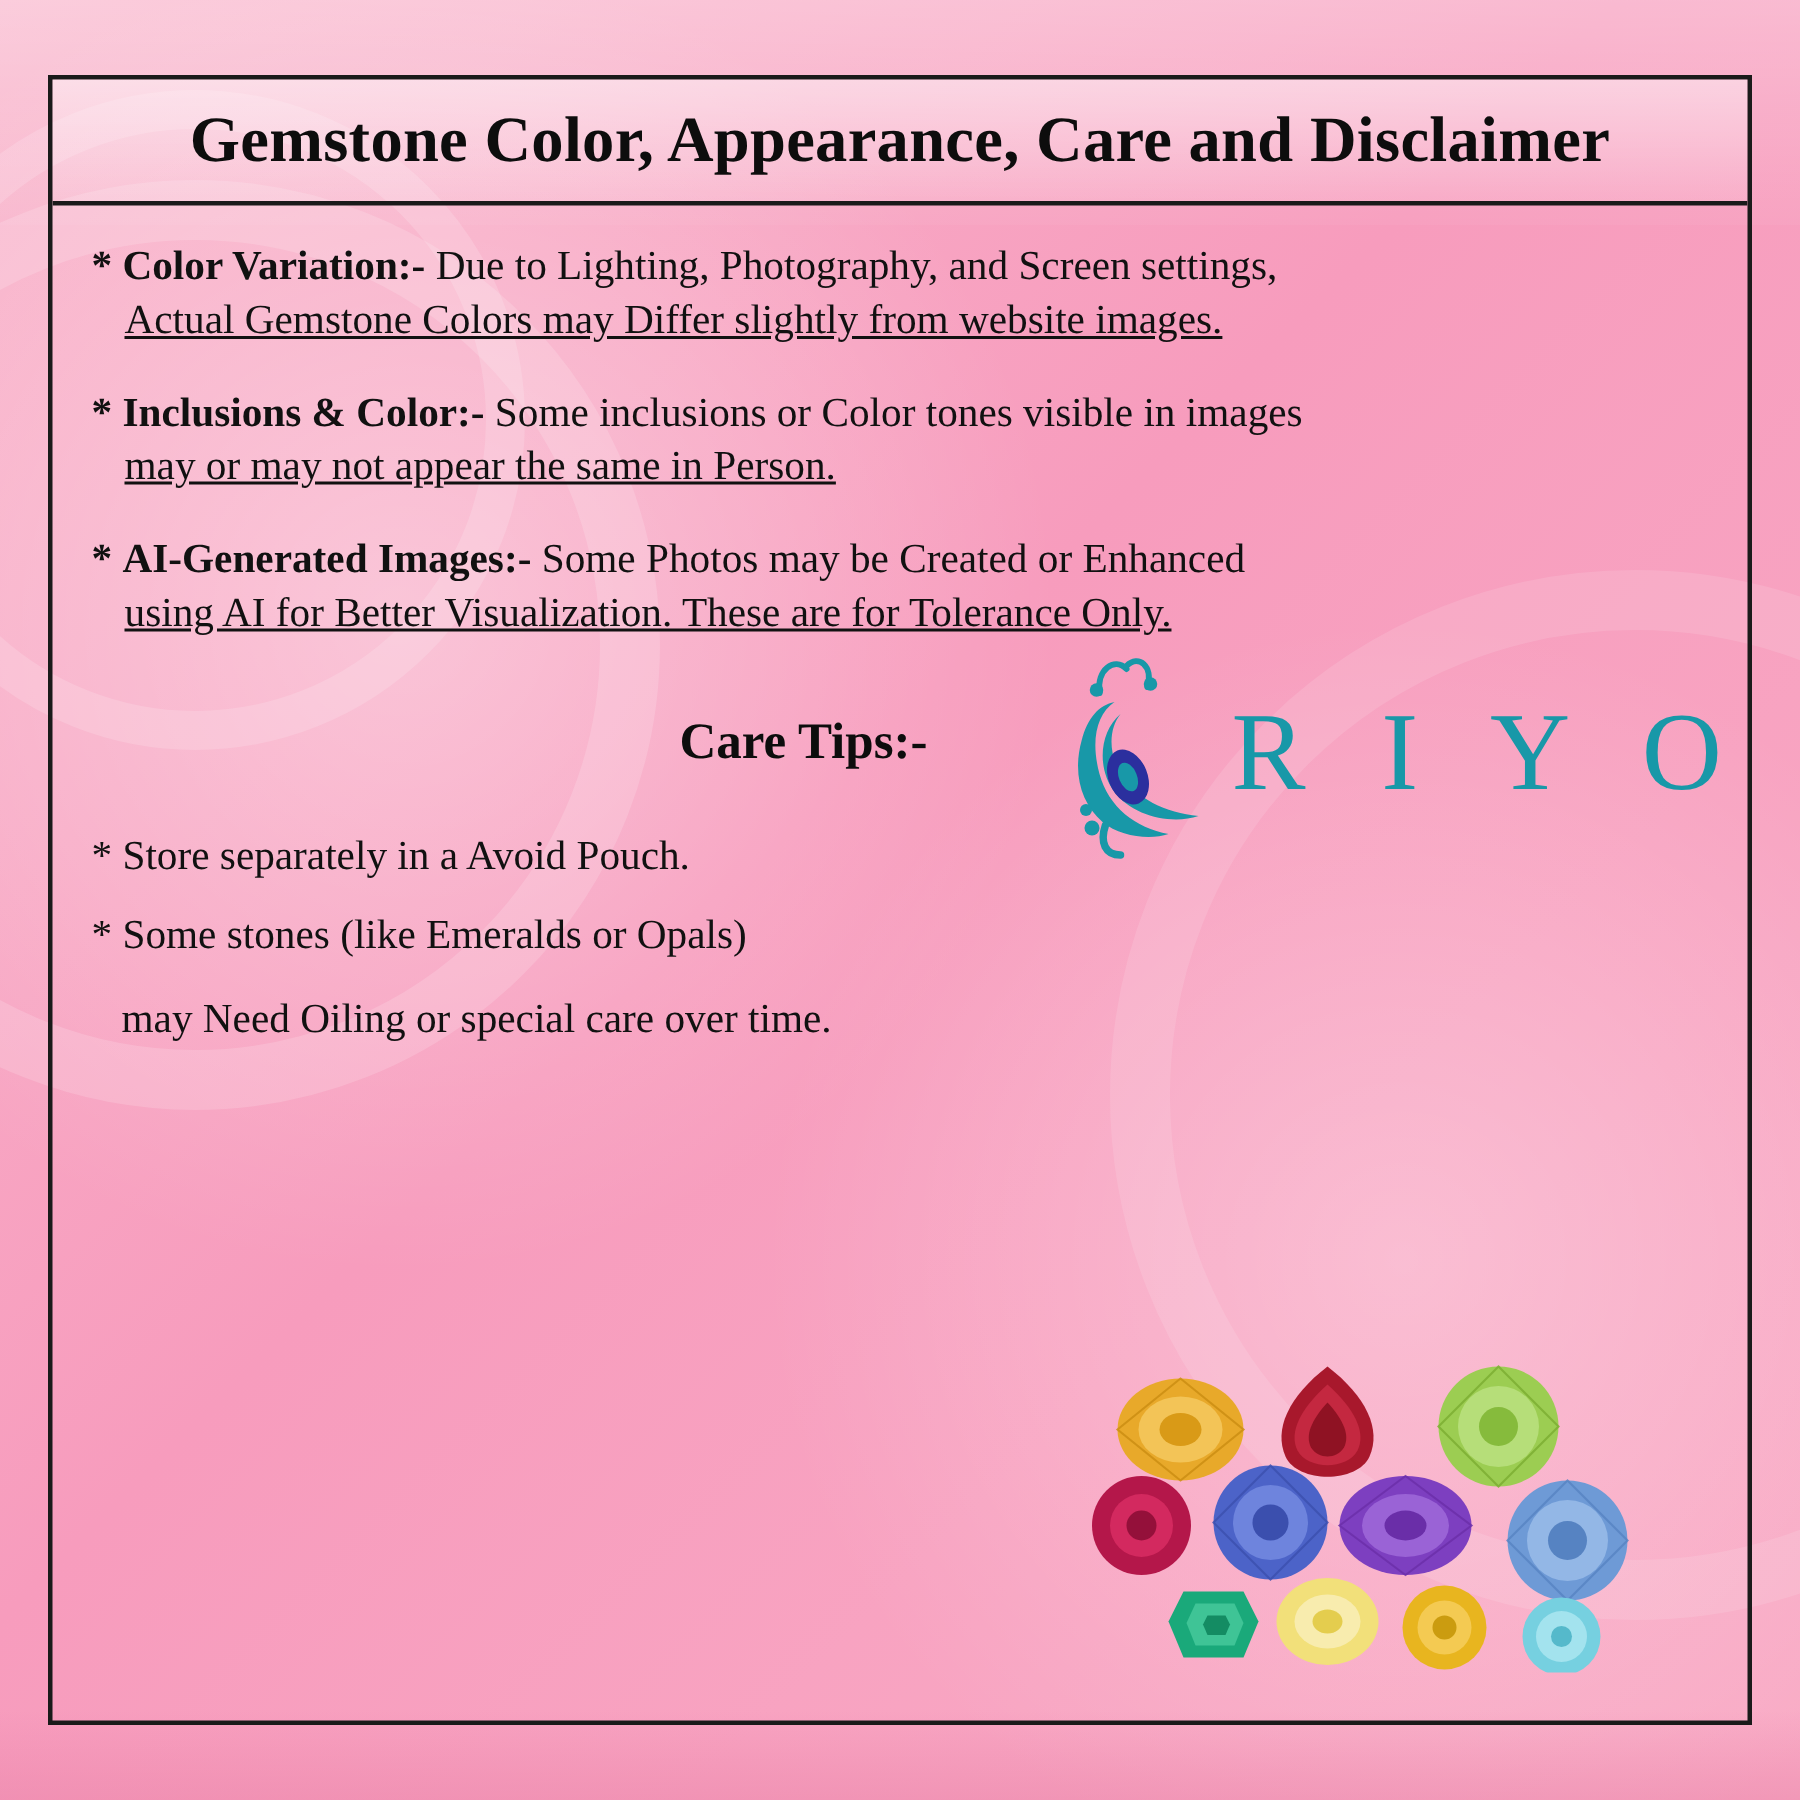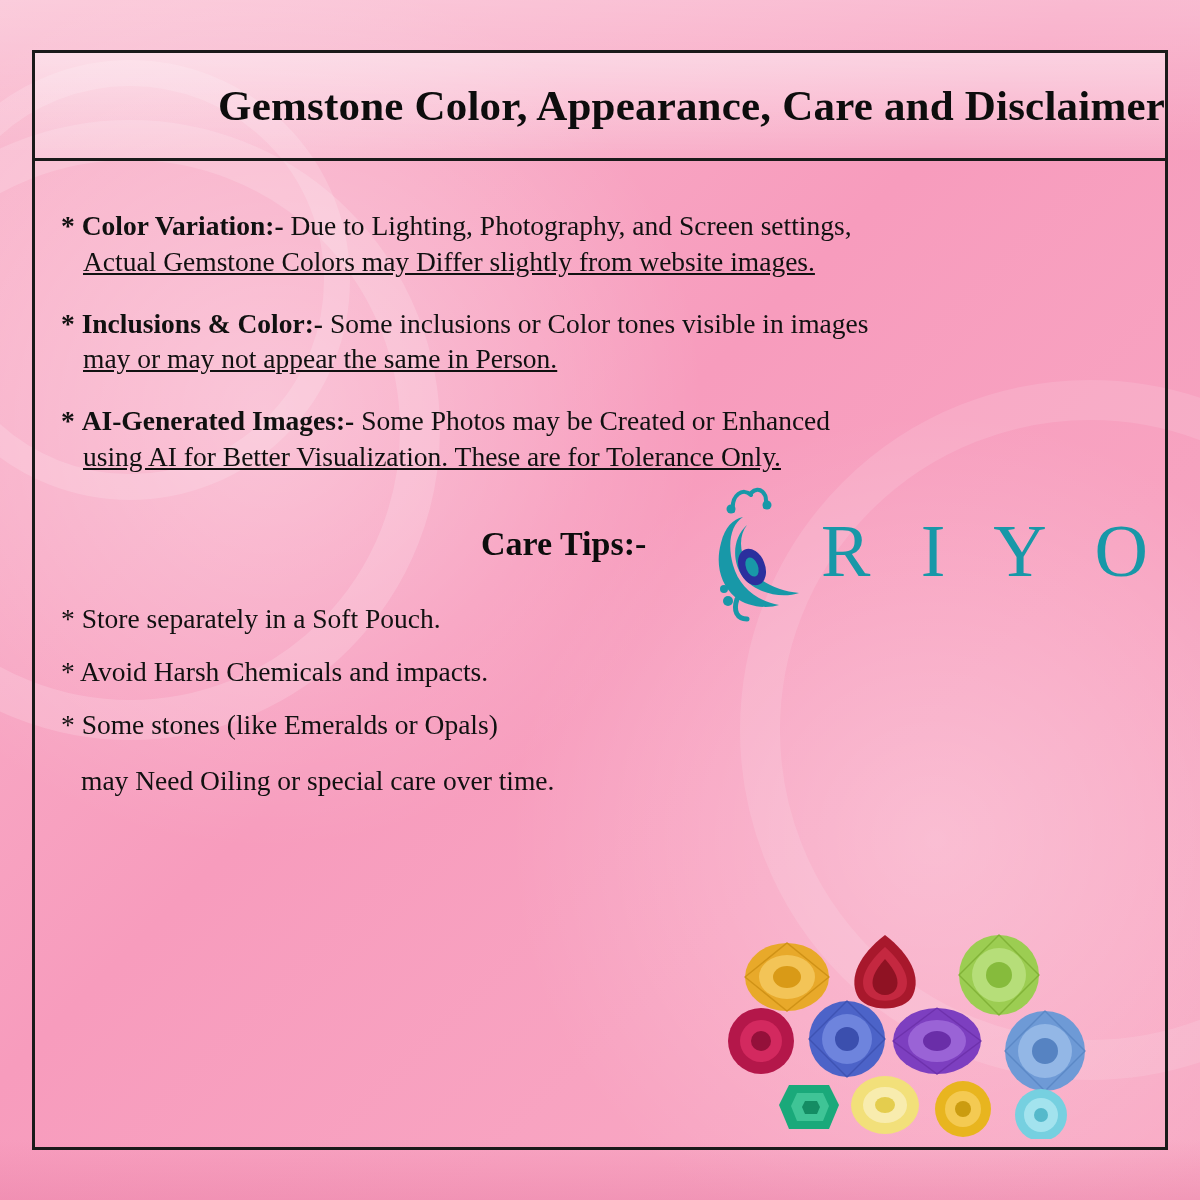--- a/index.html
+++ b/index.html
@@ -42,22 +42,22 @@
   
   .card {
     position: absolute;
     left: 32px; top: 50px;
     width: 1136px; height: 1100px;
     border: 3px solid #1a1a1a;
     background: transparent;
     overflow: hidden;
   }
   .card-header {
-    height: 108px;
-    display: flex; align-items: center; justify-content: flex-end;
+    height: 84px;
+    display: flex; align-items: center; justify-content: center;
     border-bottom: 3px solid #1a1a1a;
     background: linear-gradient(180deg, rgba(255,255,255,0.42), rgba(255,255,255,0.10));
   }
   .card-title {
     font-size: 43px;
     font-weight: bold;
     color: #0d0d0d;
     letter-spacing: 0.2px;
     white-space: nowrap;
   }
@@ -68,39 +68,37 @@
     height: calc(100% - 108px);
   }
 
   
   .bullet {
     font-size: 27.5px;
     line-height: 1.30;
     color: #111;
     margin-bottom: 26px;
     max-width: 1090px;
-    margin-top: 25px;
   }
   .bullet .star { font-weight: bold; }
   .bullet .lead { font-weight: bold; }
   .bullet .line2 { display: block; padding-left: 22px; text-decoration: underline; }
 
   
   .care-row {
     position: relative;
     height: 96px;
     margin-top: 6px;
   }
   .care-tips {
     position: absolute;
     left: 392px; top: 24px;
     font-size: 34px;
     font-weight: bold;
     color: #0d0d0d;
-    margin-left: 28px;
   }
 
   
   .brand {
     position: absolute;
     left: 620px; top: -20px;
     width: 520px; height: 150px;
   }
   .brand-text {
     position: absolute;
@@ -194,25 +192,21 @@
           <circle cx="47" cy="120" r="5" fill="#1898a8"></circle>
           <circle cx="43" cy="108" r="4" fill="#1898a8"></circle>
         </svg>
         <div class="brand-text">R I Y O</div>
       </div>
     </div>
 
     <div class="care-list">
       <div class="care-item">
         <span class="star">*</span>
-        <span>Store separately in a Soft Pouch.</span>
-      </div>
-      <div class="care-item">
-        <span class="star">*</span>
-        <span>Avoid Harsh Chemicals and impacts.</span>
+        <span>Store separately in a Avoid Pouch.</span>
       </div>
       <div class="care-item">
         <span class="star">*</span>
         <span>Some stones (like Emeralds or Opals)</span>
         <span class="sub">may Need Oiling or special care over time.</span>
       </div>
     </div>
 
     <div class="gem-cluster">
       <svg width="430" height="220" viewBox="0 0 430 220">

